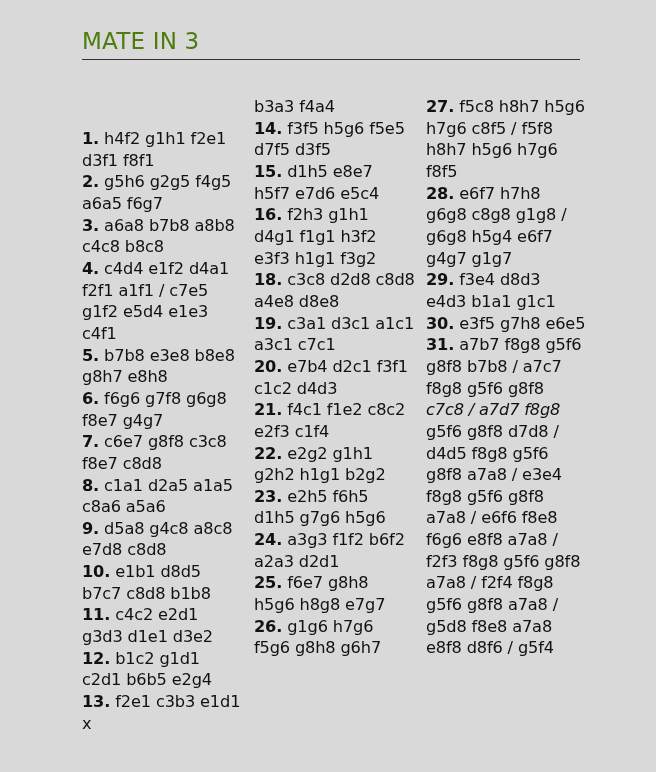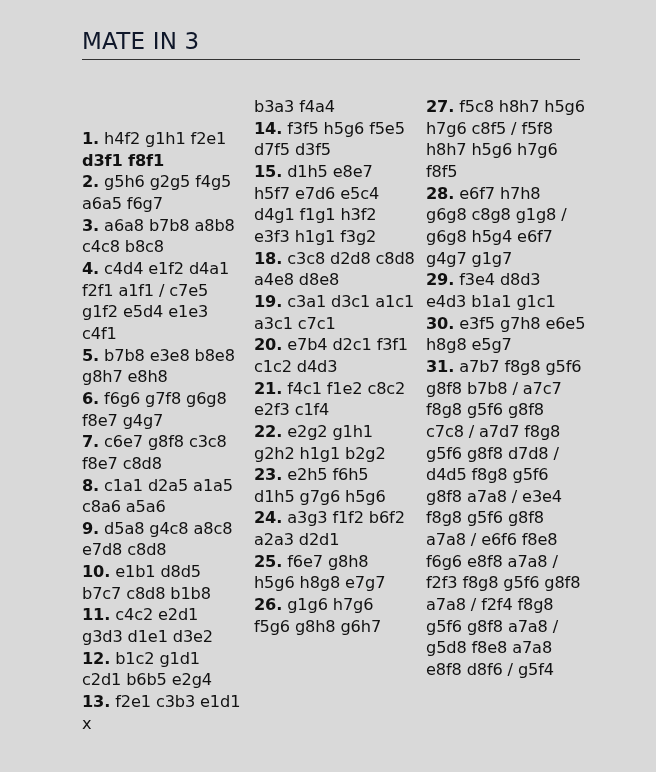--- a/index.html
+++ b/index.html
@@ -17,21 +17,21 @@
     }
     .page-title {
       position: absolute;
       left: 82px;
       top: 27px;
       font-size: 23px;
       font-weight: normal;
       letter-spacing: 0.2px;
       line-height: 28px;
       margin: 0;
-      color: #0f172a;
+      color: #4d7c0f;
     }
     .title-rule {
       position: absolute;
       left: 82px;
       top: 59px;
       width: 498px;
       height: 0;
       border-top: 1.5px solid #333;
     }
     .column {
@@ -53,21 +53,21 @@
     }
   </style>
 </head>
 <body>
 
 <h1 class="page-title">MATE IN 3</h1>
 <div class="title-rule"></div>
 
 <div class="column col-1">
     <span class="line"><span class="num">1.</span><span class="moves" style="white-space: pre;"> h4f2 g1h1 f2e1</span></span>
-    <span class="line"><span class="moves" style="white-space: pre; font-weight: bold;">d3f1 f8f1</span></span>
+    <span class="line"><span class="moves" style="white-space: pre;">d3f1 f8f1</span></span>
     <span class="line"><span class="num">2.</span><span class="moves" style="white-space: pre;"> g5h6 g2g5 f4g5</span></span>
     <span class="line"><span class="moves" style="white-space: pre;">a6a5 f6g7</span></span>
     <span class="line"><span class="num">3.</span><span class="moves" style="white-space: pre;"> a6a8 b7b8 a8b8</span></span>
     <span class="line"><span class="moves" style="white-space: pre;">c4c8 b8c8</span></span>
     <span class="line"><span class="num">4.</span><span class="moves" style="white-space: pre;"> c4d4 e1f2 d4a1</span></span>
     <span class="line"><span class="moves" style="white-space: pre;">f2f1 a1f1 / c7e5</span></span>
     <span class="line"><span class="moves" style="white-space: pre;">g1f2 e5d4 e1e3</span></span>
     <span class="line"><span class="moves" style="white-space: pre;">c4f1</span></span>
     <span class="line"><span class="num">5.</span><span class="moves" style="white-space: pre;"> b7b8 e3e8 b8e8</span></span>
     <span class="line"><span class="moves" style="white-space: pre;">g8h7 e8h8</span></span>
@@ -87,20 +87,21 @@
     <span class="line"><span class="moves" style="white-space: pre;">c2d1 b6b5 e2g4</span></span>
     <span class="line"><span class="num">13.</span><span class="moves" style="white-space: pre;"> f2e1 c3b3 e1d1</span></span>
     <span class="line"><span class="moves" style="white-space: pre;">x</span></span>
   </div>
 <div class="column col-2">
     <span class="line"><span class="moves" style="white-space: pre;">b3a3 f4a4</span></span>
     <span class="line"><span class="num">14.</span><span class="moves" style="white-space: pre;"> f3f5 h5g6 f5e5</span></span>
     <span class="line"><span class="moves" style="white-space: pre;">d7f5 d3f5</span></span>
     <span class="line"><span class="num">15.</span><span class="moves" style="white-space: pre;"> d1h5 e8e7</span></span>
     <span class="line"><span class="moves" style="white-space: pre; text-align: center;">h5f7 e7d6 e5c4</span></span>
+    <span class="line"><span class="num">16.</span><span class="moves" style="white-space: pre;"> f2h3 g1h1</span></span>
     <span class="line"><span class="moves" style="white-space: pre;">d4g1 f1g1 h3f2</span></span>
     <span class="line"><span class="moves" style="white-space: pre;">e3f3 h1g1 f3g2</span></span>
     <span class="line"><span class="num">18.</span><span class="moves" style="white-space: pre;"> c3c8 d2d8 c8d8</span></span>
     <span class="line"><span class="moves" style="white-space: pre;">a4e8 d8e8</span></span>
     <span class="line"><span class="num">19.</span><span class="moves" style="white-space: pre;"> c3a1 d3c1 a1c1</span></span>
     <span class="line"><span class="moves" style="white-space: pre;">a3c1 c7c1</span></span>
     <span class="line"><span class="num">20.</span><span class="moves" style="white-space: pre;"> e7b4 d2c1 f3f1</span></span>
     <span class="line"><span class="moves" style="white-space: pre;">c1c2 d4d3</span></span>
     <span class="line"><span class="num">21.</span><span class="moves" style="white-space: pre;"> f4c1 f1e2 c8c2</span></span>
     <span class="line"><span class="moves" style="white-space: pre;">e2f3 c1f4</span></span>
@@ -120,25 +121,24 @@
     <span class="line"><span class="moves" style="white-space: pre;">h7g6 c8f5 / f5f8</span></span>
     <span class="line"><span class="moves" style="white-space: pre;">h8h7 h5g6 h7g6</span></span>
     <span class="line"><span class="moves" style="white-space: pre;">f8f5</span></span>
     <span class="line"><span class="num">28.</span><span class="moves" style="white-space: pre;"> e6f7 h7h8</span></span>
     <span class="line"><span class="moves" style="white-space: pre;">g6g8 c8g8 g1g8 /</span></span>
     <span class="line"><span class="moves" style="white-space: pre;">g6g8 h5g4 e6f7</span></span>
     <span class="line"><span class="moves" style="white-space: pre;">g4g7 g1g7</span></span>
     <span class="line"><span class="num">29.</span><span class="moves" style="white-space: pre;"> f3e4 d8d3</span></span>
     <span class="line"><span class="moves" style="white-space: pre;">e4d3 b1a1 g1c1</span></span>
     <span class="line"><span class="num">30.</span><span class="moves" style="white-space: pre;"> e3f5 g7h8 e6e5</span></span>
-    <span class="line"><span class="moves" style="white-space: pre;">h8g8 e5g7</span></span>
     <span class="line"><span class="num">31.</span><span class="moves" style="white-space: pre;"> a7b7 f8g8 g5f6</span></span>
     <span class="line"><span class="moves" style="white-space: pre;">g8f8 b7b8 / a7c7</span></span>
     <span class="line"><span class="moves" style="white-space: pre;">f8g8 g5f6 g8f8</span></span>
-    <span class="line"><span class="moves" style="white-space: pre;">c7c8 / a7d7 f8g8</span></span>
+    <span class="line"><span class="moves" style="white-space: pre; font-style: italic;">c7c8 / a7d7 f8g8</span></span>
     <span class="line"><span class="moves" style="white-space: pre;">g5f6 g8f8 d7d8 /</span></span>
     <span class="line"><span class="moves" style="white-space: pre;">d4d5 f8g8 g5f6</span></span>
     <span class="line"><span class="moves" style="white-space: pre;">g8f8 a7a8 / e3e4</span></span>
     <span class="line"><span class="moves" style="white-space: pre;">f8g8 g5f6 g8f8</span></span>
     <span class="line"><span class="moves" style="white-space: pre;">a7a8 / e6f6 f8e8</span></span>
     <span class="line"><span class="moves" style="white-space: pre;">f6g6 e8f8 a7a8 /</span></span>
     <span class="line"><span class="moves" style="white-space: pre;">f2f3 f8g8 g5f6 g8f8</span></span>
     <span class="line"><span class="moves" style="white-space: pre;">a7a8 / f2f4 f8g8</span></span>
     <span class="line"><span class="moves" style="white-space: pre;">g5f6 g8f8 a7a8 /</span></span>
     <span class="line"><span class="moves" style="white-space: pre;">g5d8 f8e8 a7a8</span></span>

